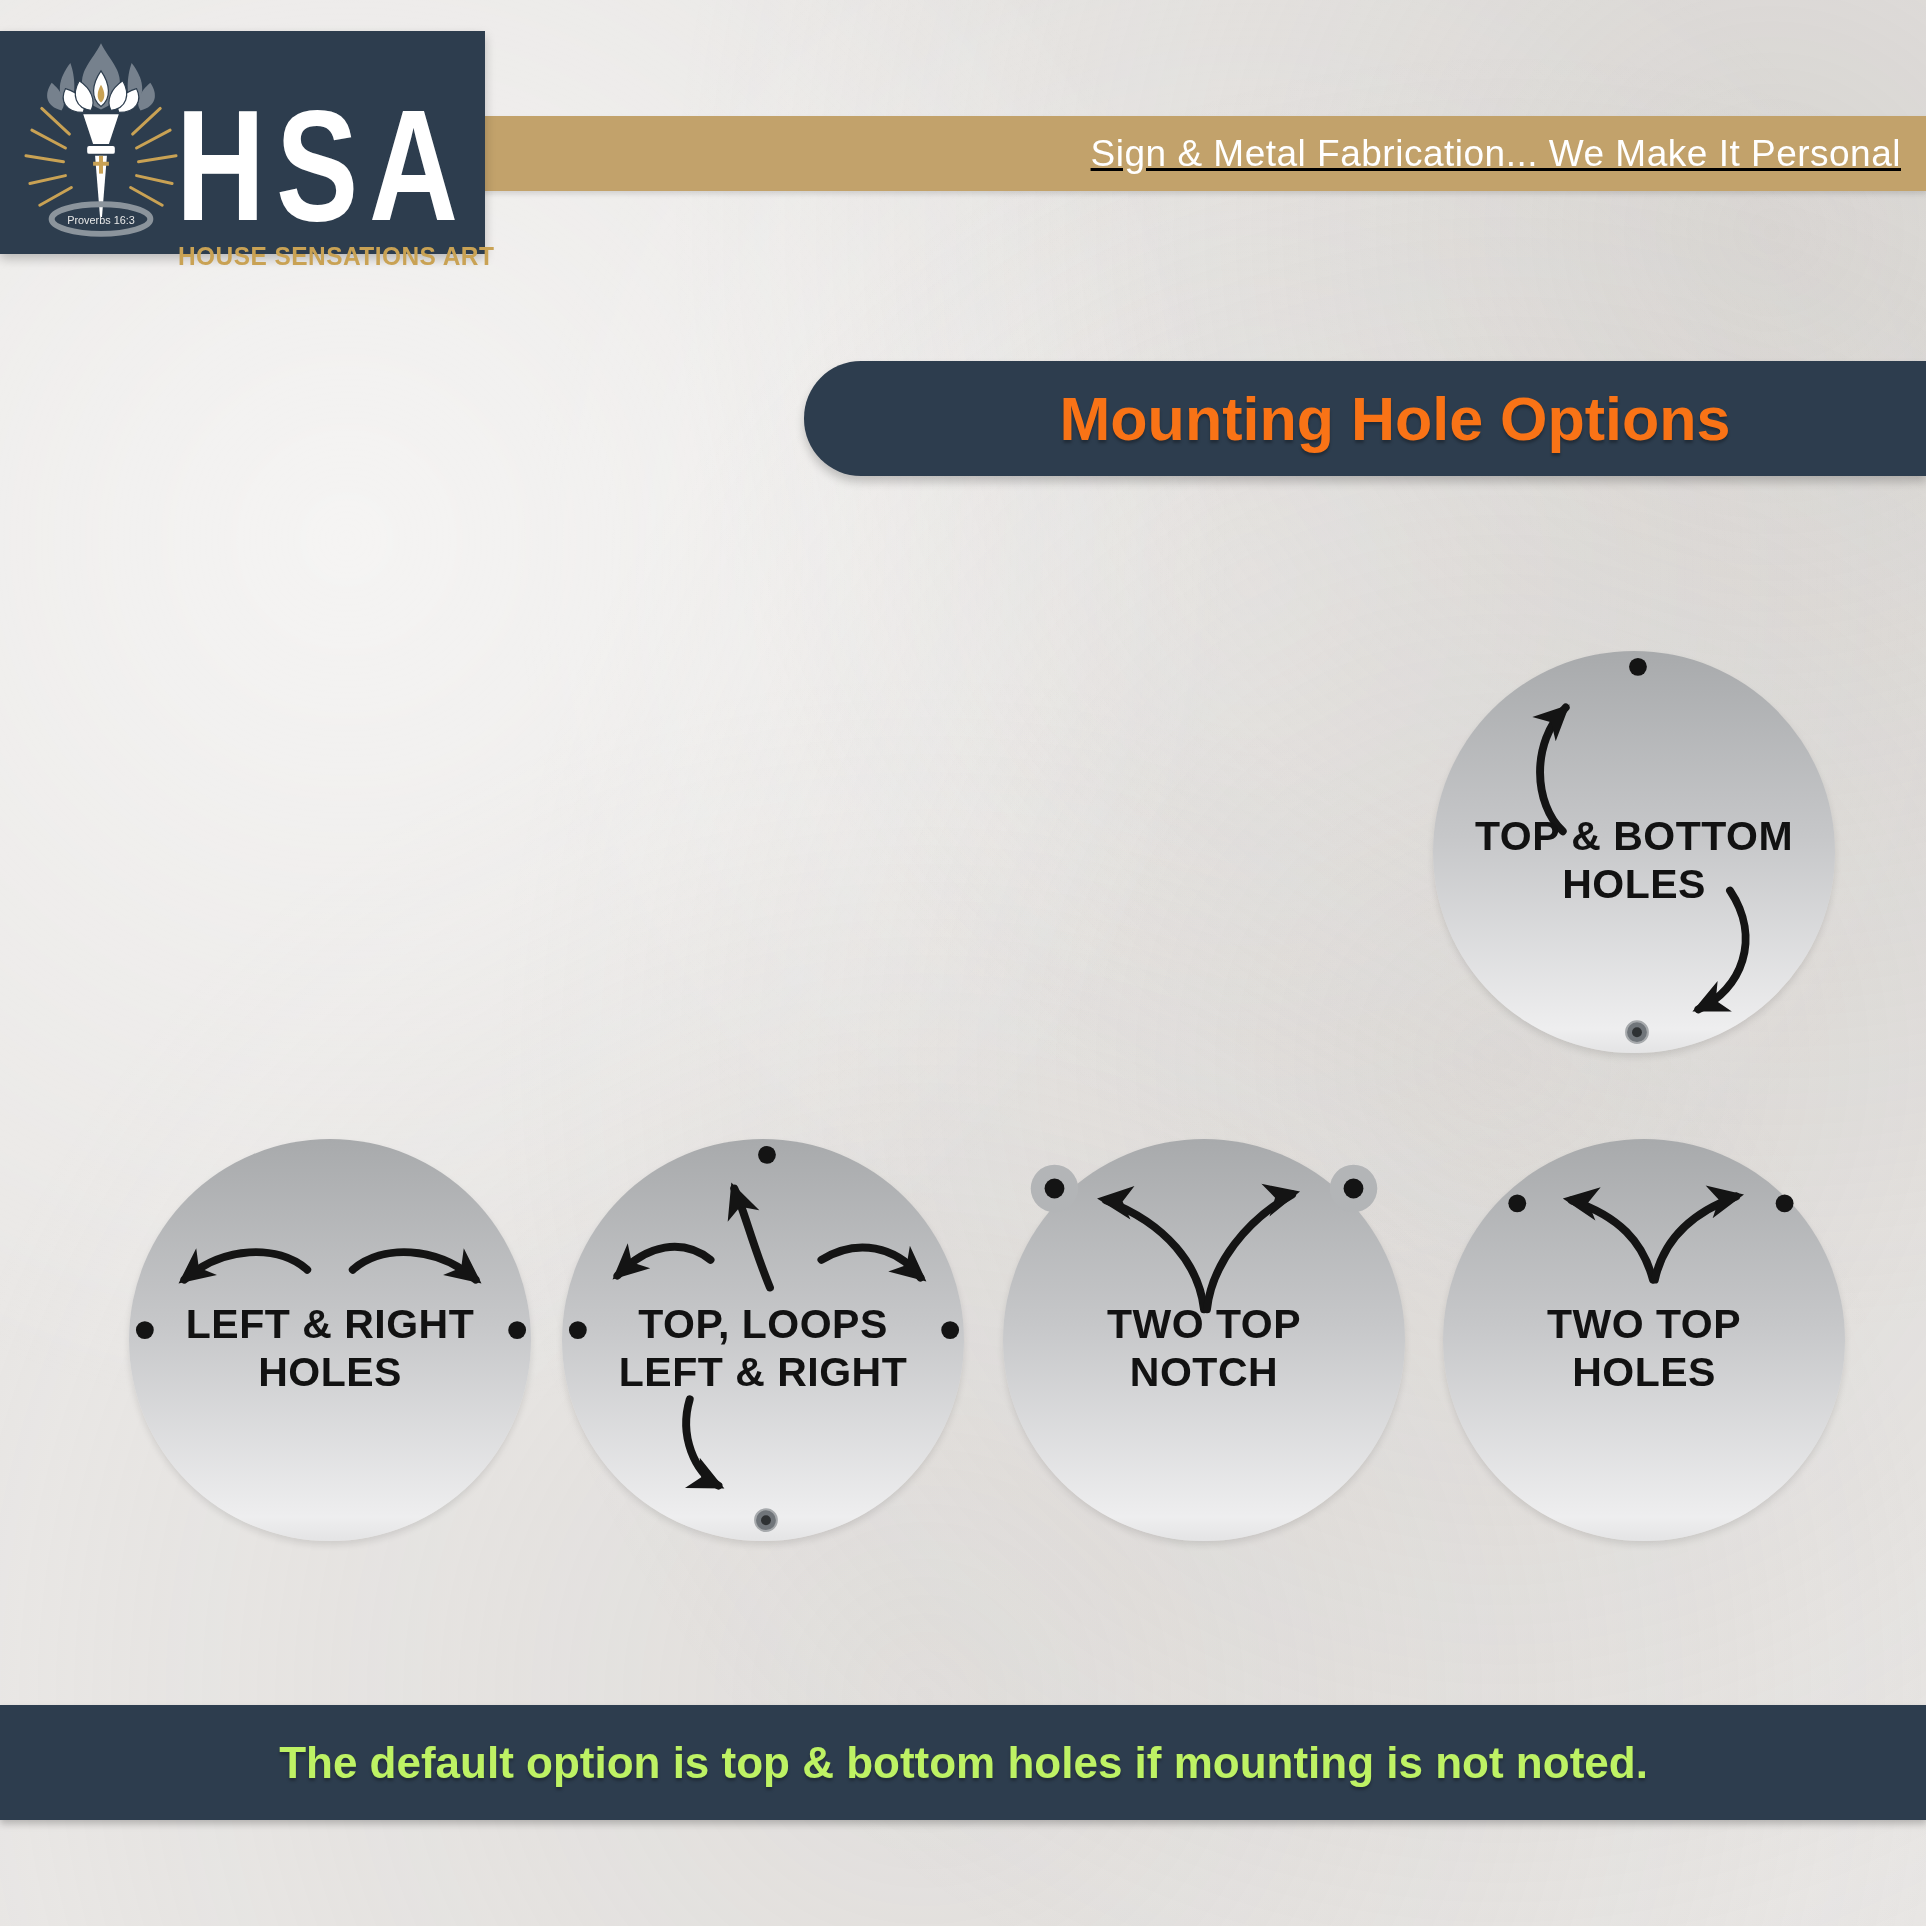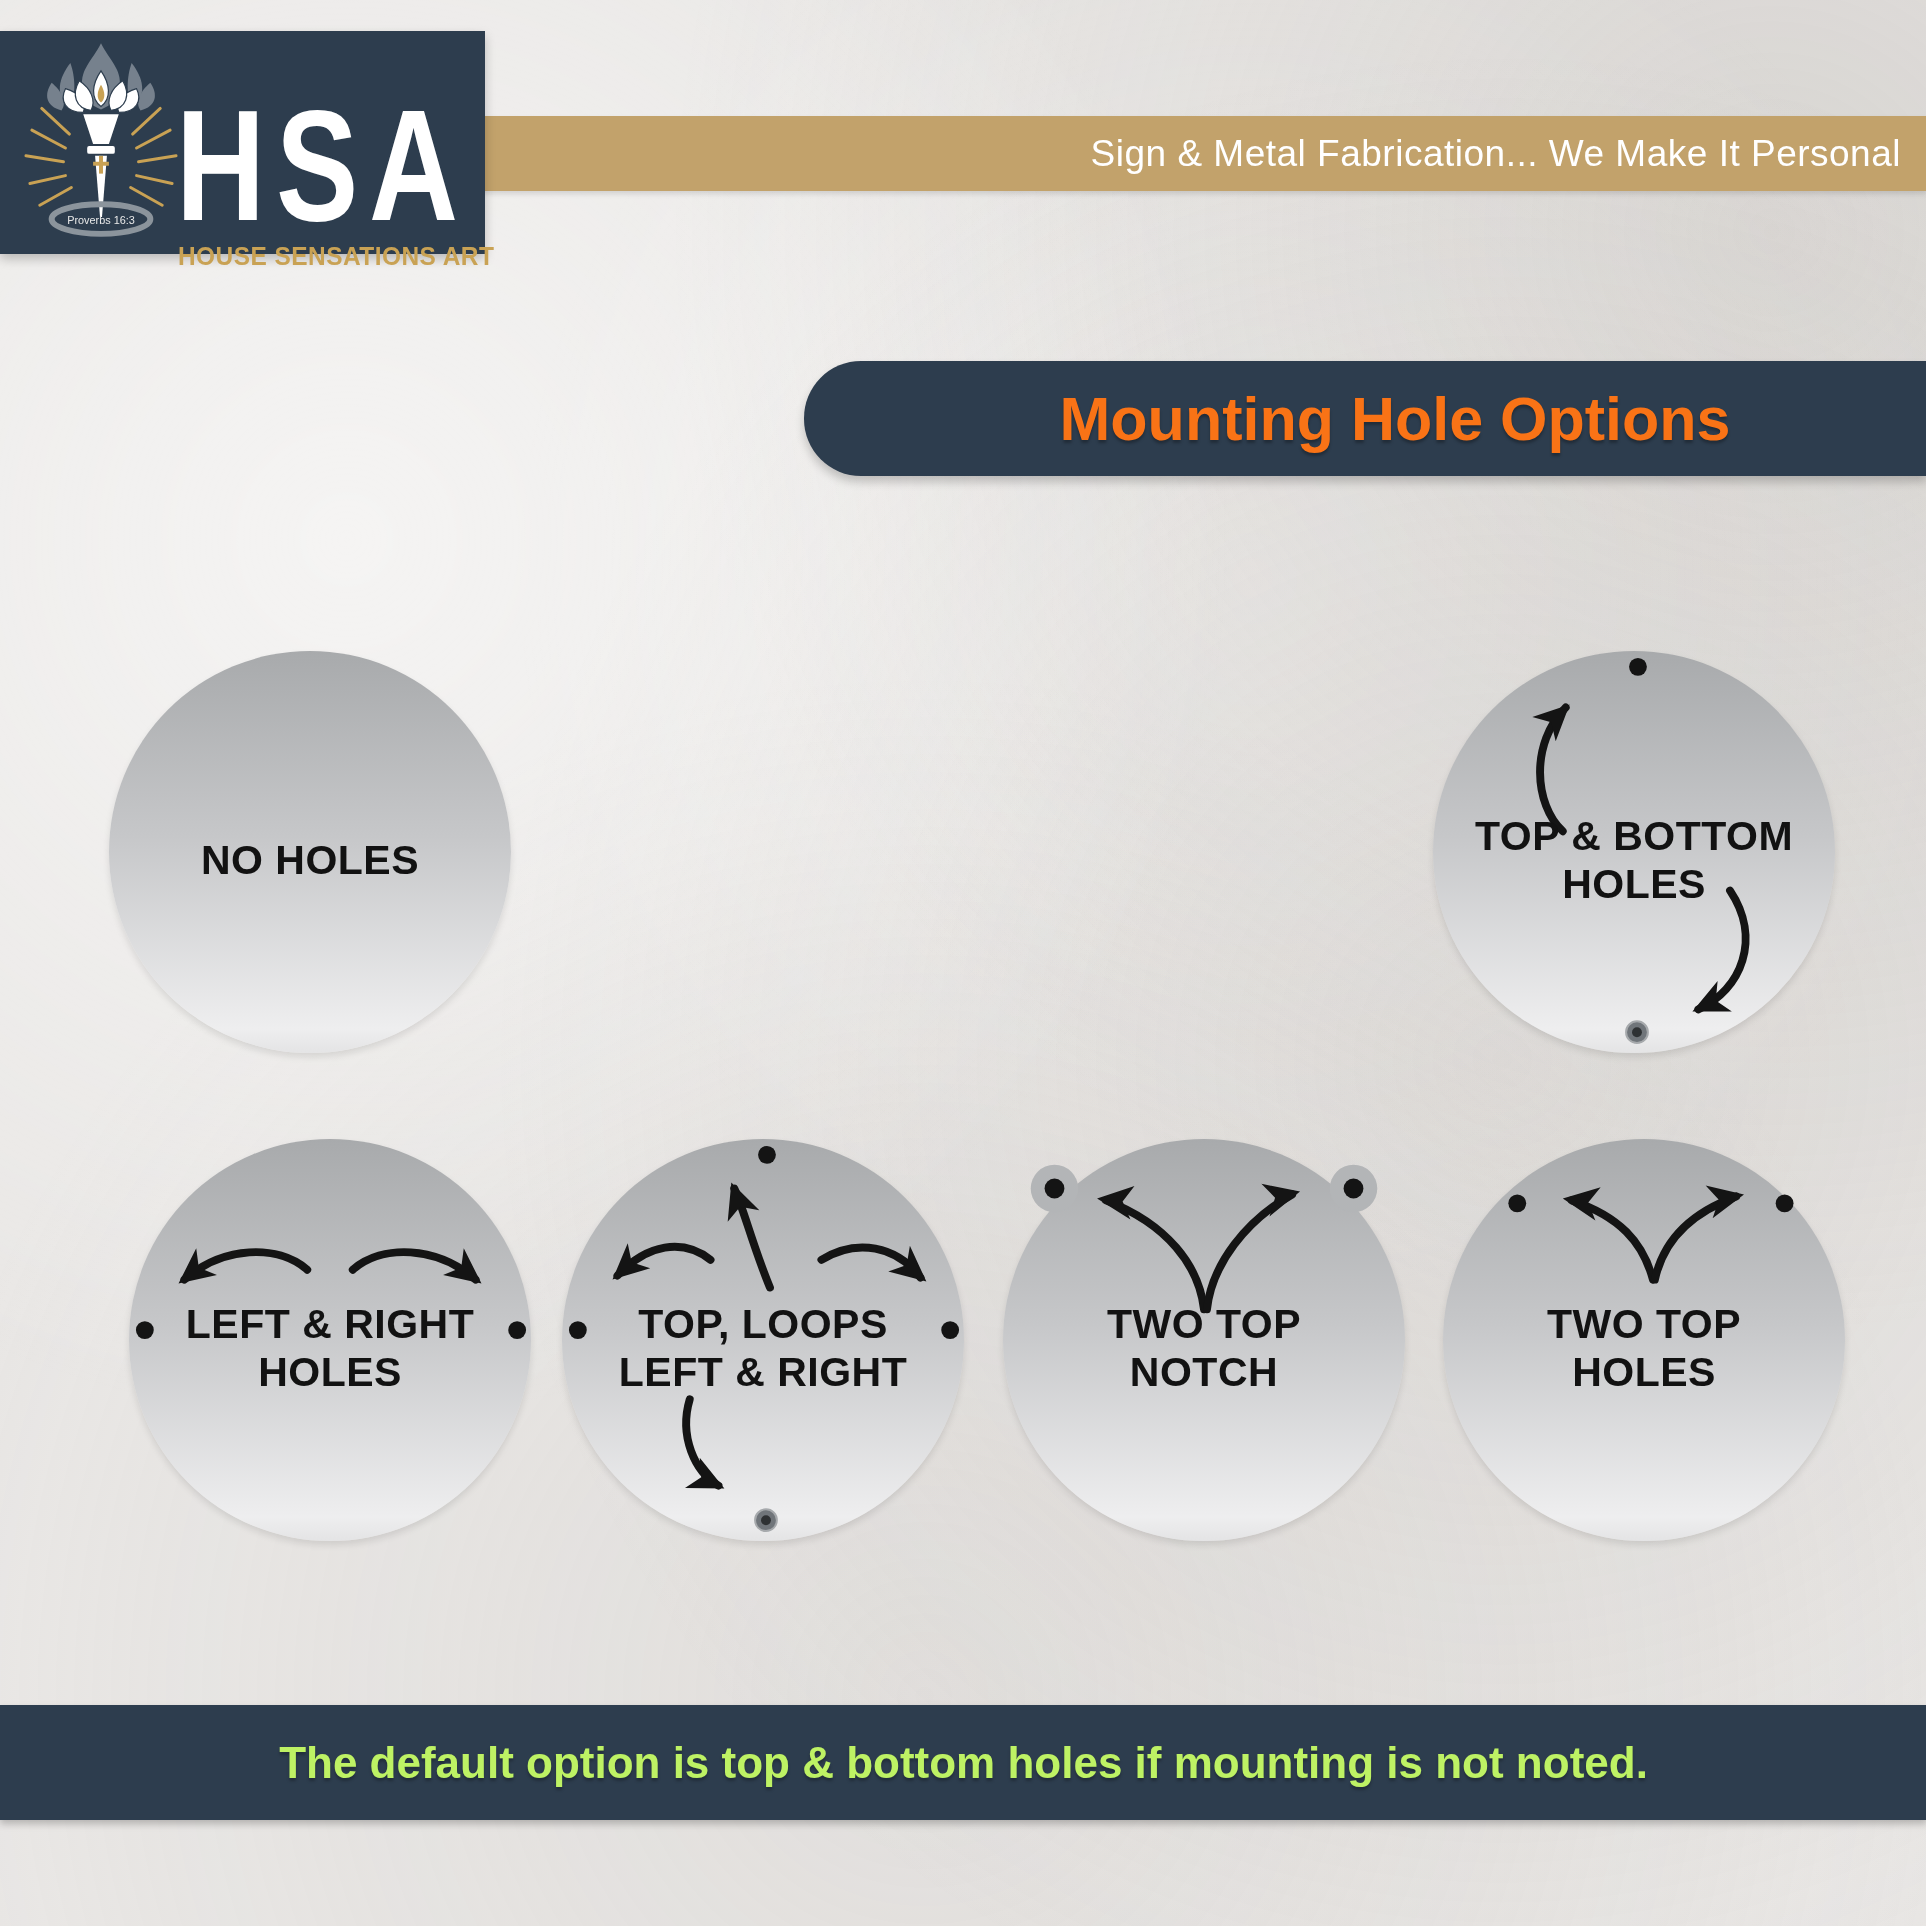--- a/index.html
+++ b/index.html
@@ -12,20 +12,21 @@
       radial-gradient(circle at 78% 55%, rgba(178,172,166,.20), transparent 55%),
       radial-gradient(circle at 92% 12%, rgba(173,168,162,.28), transparent 45%),
       radial-gradient(circle at 48% 88%, rgba(198,194,190,.22), transparent 52%),
       radial-gradient(circle at 65% 30%, rgba(255,255,255,.35), transparent 40%);
   }
   .gold-stripe{
     position:absolute;left:0;top:116px;width:1927px;height:75px;
     background:var(--gold,#c2a26b);
     box-shadow:0 3px 5px rgba(0,0,0,.12);
     z-index:2;
+    text-decoration:underline;
   }
   .tagline{
     height:75px;line-height:75px;text-align:right;padding-right:26px;
     color:#ffffff;font-size:37px;letter-spacing:0.5px;font-weight:400;
     white-space:nowrap;
   }
   .logo-box{
     position:absolute;left:0;top:31px;width:485px;height:223px;
     background:var(--navy,#2d3d4e);
     box-shadow:0 5px 10px rgba(0,0,0,.22);
@@ -133,26 +134,20 @@
   </svg>
   <div class="brand-abbr">HSA</div>
   <div class="brand-name">HOUSE SENSATIONS ART</div>
 </div>
 
 <div class="title-banner">
   <span>Mounting Hole Options</span>
 </div>
 
 <div id="discs">
-    <div class="disc" style="left: 109px; top: 651px;">
-      <svg viewBox="0 0 406 406"></svg>
-      <div class="disc-label">
-        <span>NO HOLES</span>
-      </div>
-    </div>
     <div class="disc" style="left: 1433px; top: 651px;">
       <svg viewBox="0 0 406 406">
         <circle cx="207" cy="16" r="9" fill="#141414"></circle>
         <circle cx="206" cy="385" r="11" fill="#70757a" stroke="#a6a9ac" stroke-width="2"></circle>
         <circle cx="206" cy="385" r="5" fill="#2e3133"></circle>
         <path d="M131,182 C102,155 98,93 134,57" fill="none" stroke="#141414" stroke-width="8" stroke-linecap="round"></path>
         <path d="M0,0 L-36,-17 L-26,0 L-36,17 Z" fill="#141414" transform="translate(138,54) rotate(-44)"></path>
         <path d="M300,242 C332,290 312,342 268,362" fill="none" stroke="#141414" stroke-width="8" stroke-linecap="round"></path>
         <path d="M0,0 L-36,-17 L-26,0 L-36,17 Z" fill="#141414" transform="translate(262,364) rotate(155)"></path>
       </svg>

